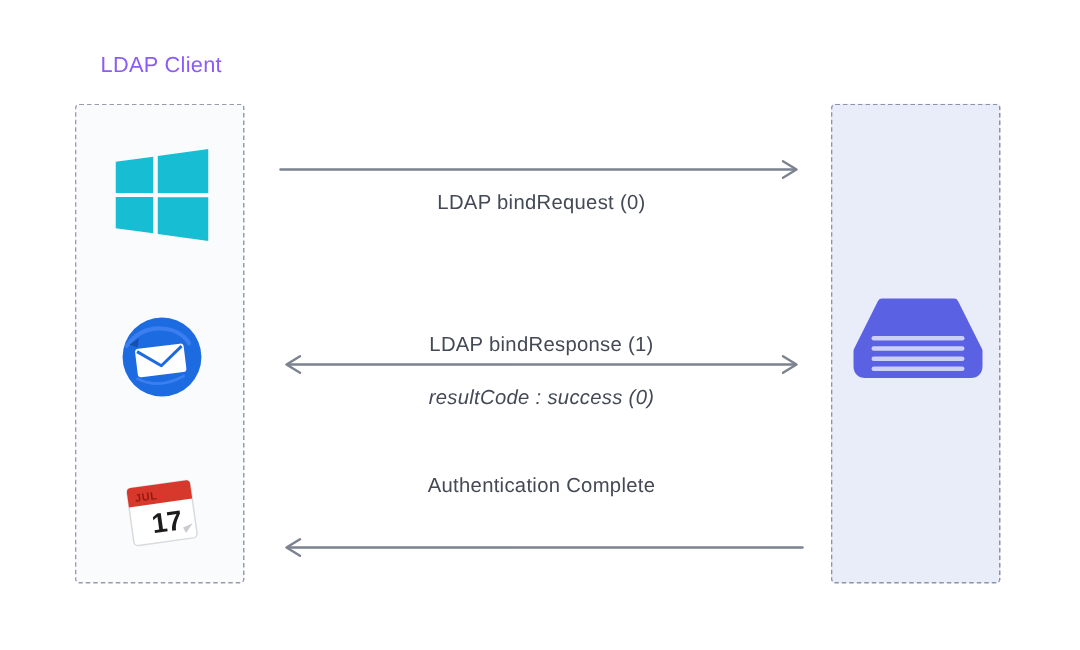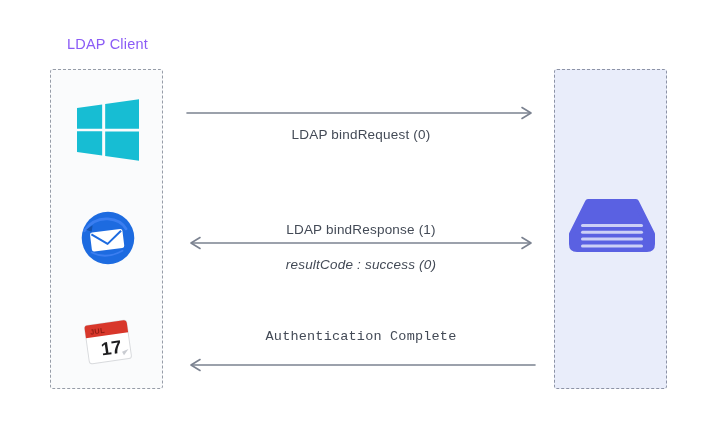--- a/index.html
+++ b/index.html
@@ -114,21 +114,21 @@
   <div class="msg-label" style="top:211px;margin-top:11px;">LDAP bindResponse (1)</div>
   <div class="arrow" style="top:235px;">
     <svg width="352" height="16" viewBox="0 0 352 16">
       <line x1="7" y1="8" x2="345" y2="8"></line>
       <polyline points="15,2.5 6,8 15,13.5"></polyline>
       <polyline points="337,2.5 346,8 337,13.5"></polyline>
     </svg>
   </div>
   <div class="msg-label" style="top:257px;font-style:italic;">resultCode : success (0)</div>
 
-  <div class="msg-label" style="top:329px;font-family:Liberation Mono, monospace;">Authentication Complete</div>
+  <div class="msg-label" style="top:316px;">Authentication Complete</div>
   <div class="arrow" style="top:357px;">
     <svg width="352" height="16" viewBox="0 0 352 16">
       <line x1="7" y1="8" x2="350" y2="8"></line>
       <polyline points="15,2.5 6,8 15,13.5"></polyline>
     </svg>
   </div>
 
 </div>
 
 </body></html>

